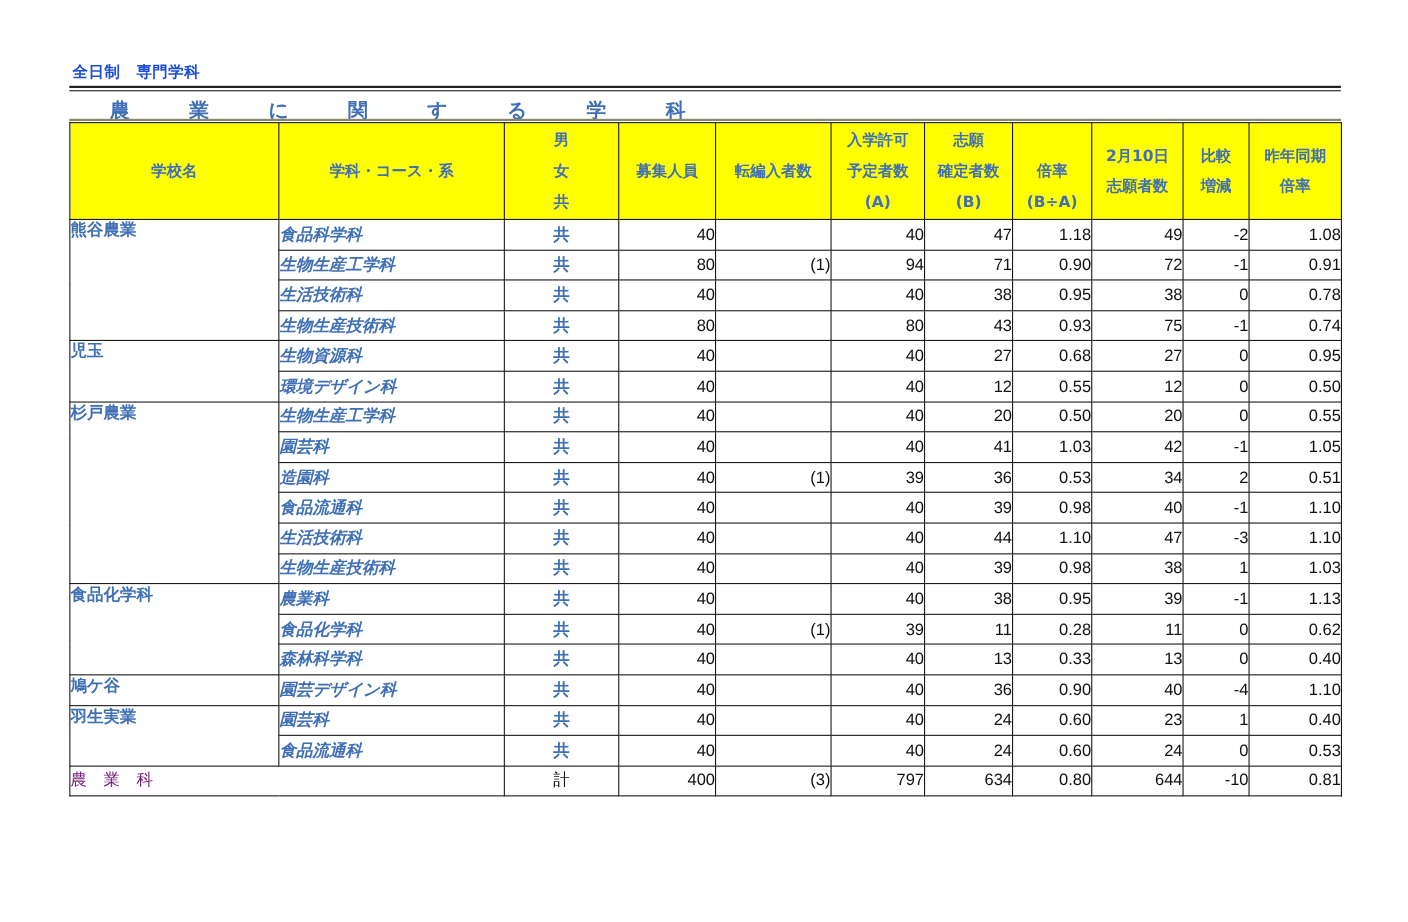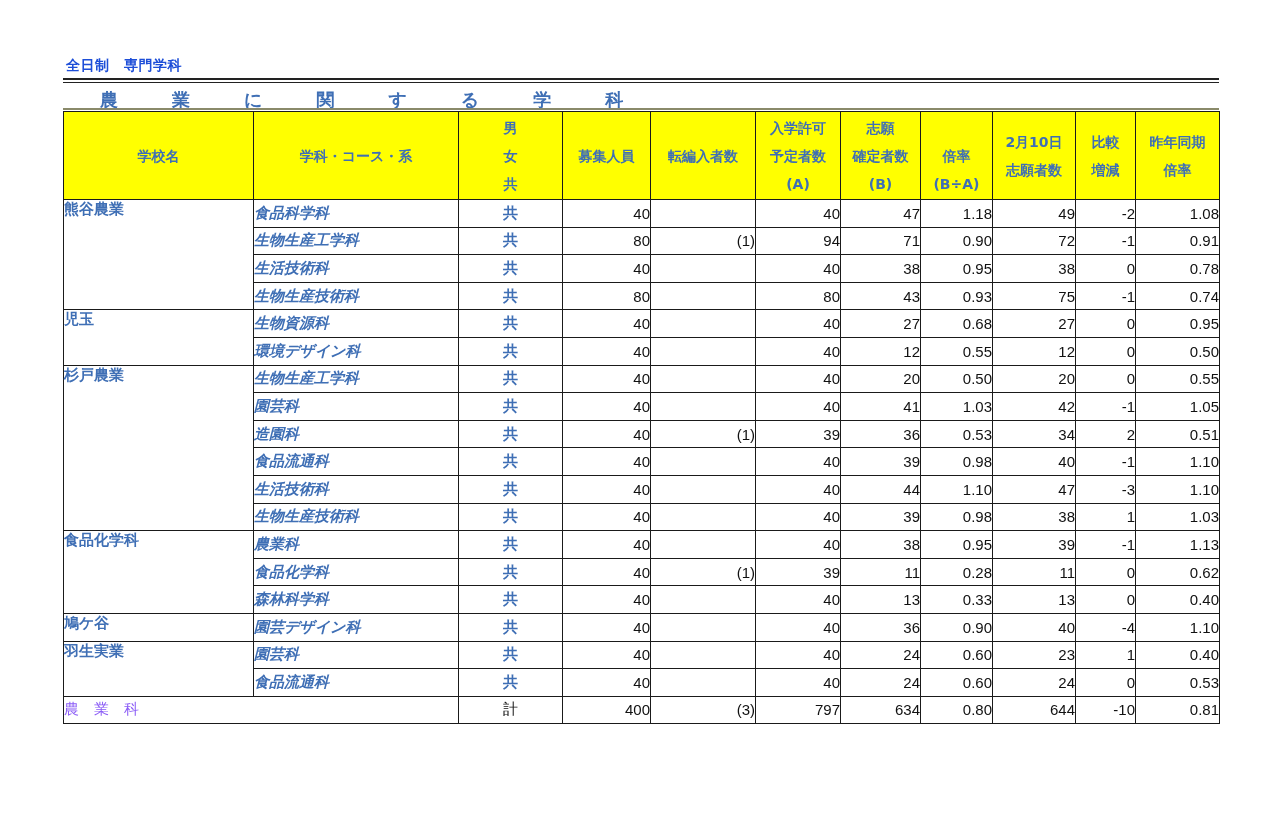--- a/index.html
+++ b/index.html
@@ -18,21 +18,21 @@
   table.main td, table.main th { border:1.5px solid #1a1a1a; padding:0; height:27.6px;
                font-size:15px; box-sizing:border-box; }
   table.main th { background:#ffff00; color:#3f6fb5; font-weight:bold; font-size:14px;
                   line-height:28px; text-align:center; height:88px; }
   .blue { color:#3f6fb5; font-weight:bold; font-size:14px; }
   td.school { vertical-align:top; padding-left:24px; padding-top:4px; }
   td.course { padding-left:22px;font-style:italic; }
   td.gender { text-align:center; }
   td.num { text-align:right; padding-right:4px; color:#111;
            font-family:"Liberation Sans Narrow","Liberation Sans", sans-serif; font-size:15px; }
-  td.total-label { font-size:14px; color:#8b5cf6; padding-left:50px; letter-spacing:0px; white-space:pre; }
+  td.total-label { font-size:14px; color:#701a75; padding-left:50px; letter-spacing:0px; white-space:pre; }
   td.total-kei { text-align:center; font-size:14px; color:#111; }
 </style>
 </head>
 <body>
 
 <div class="page-title">全日制　専門学科</div>
 <div class="double-rule"></div>
 <div class="subtitle">農　　　業　　　に　　　関　　　す　　　る　　　学　　　科</div>
 <div class="sub-rule"></div>
 

